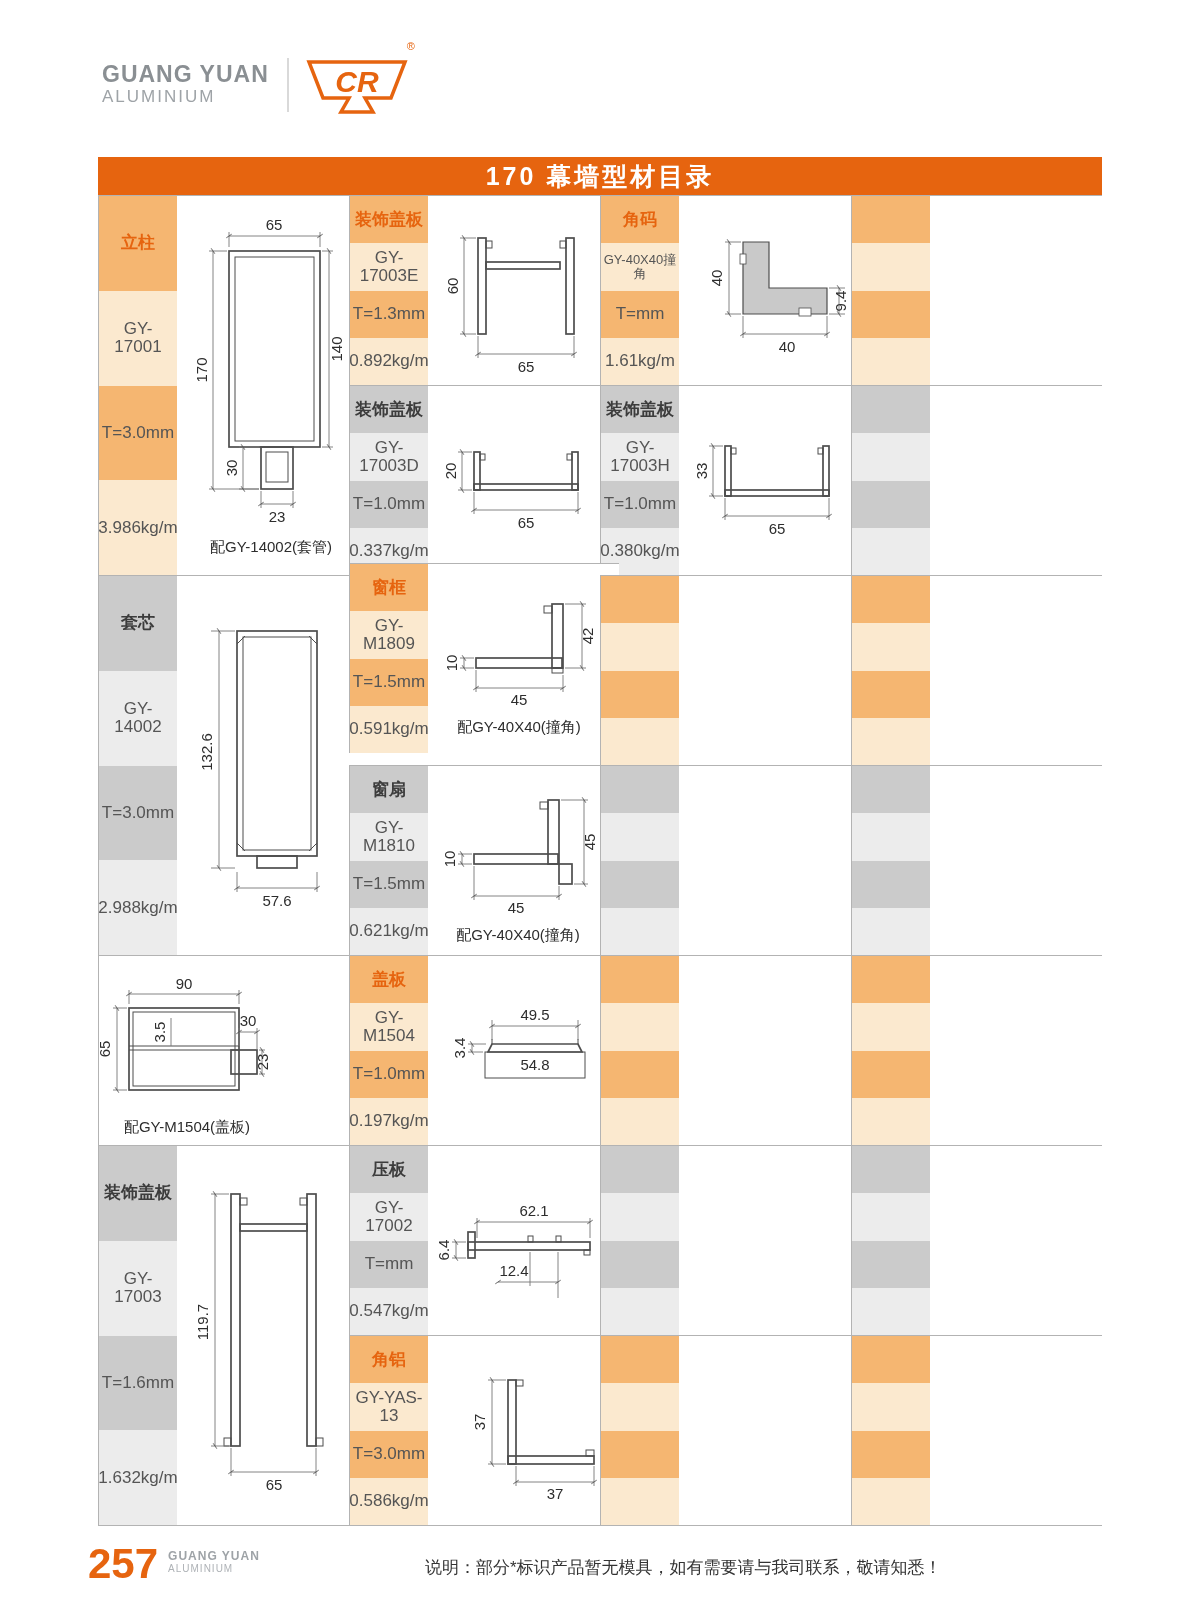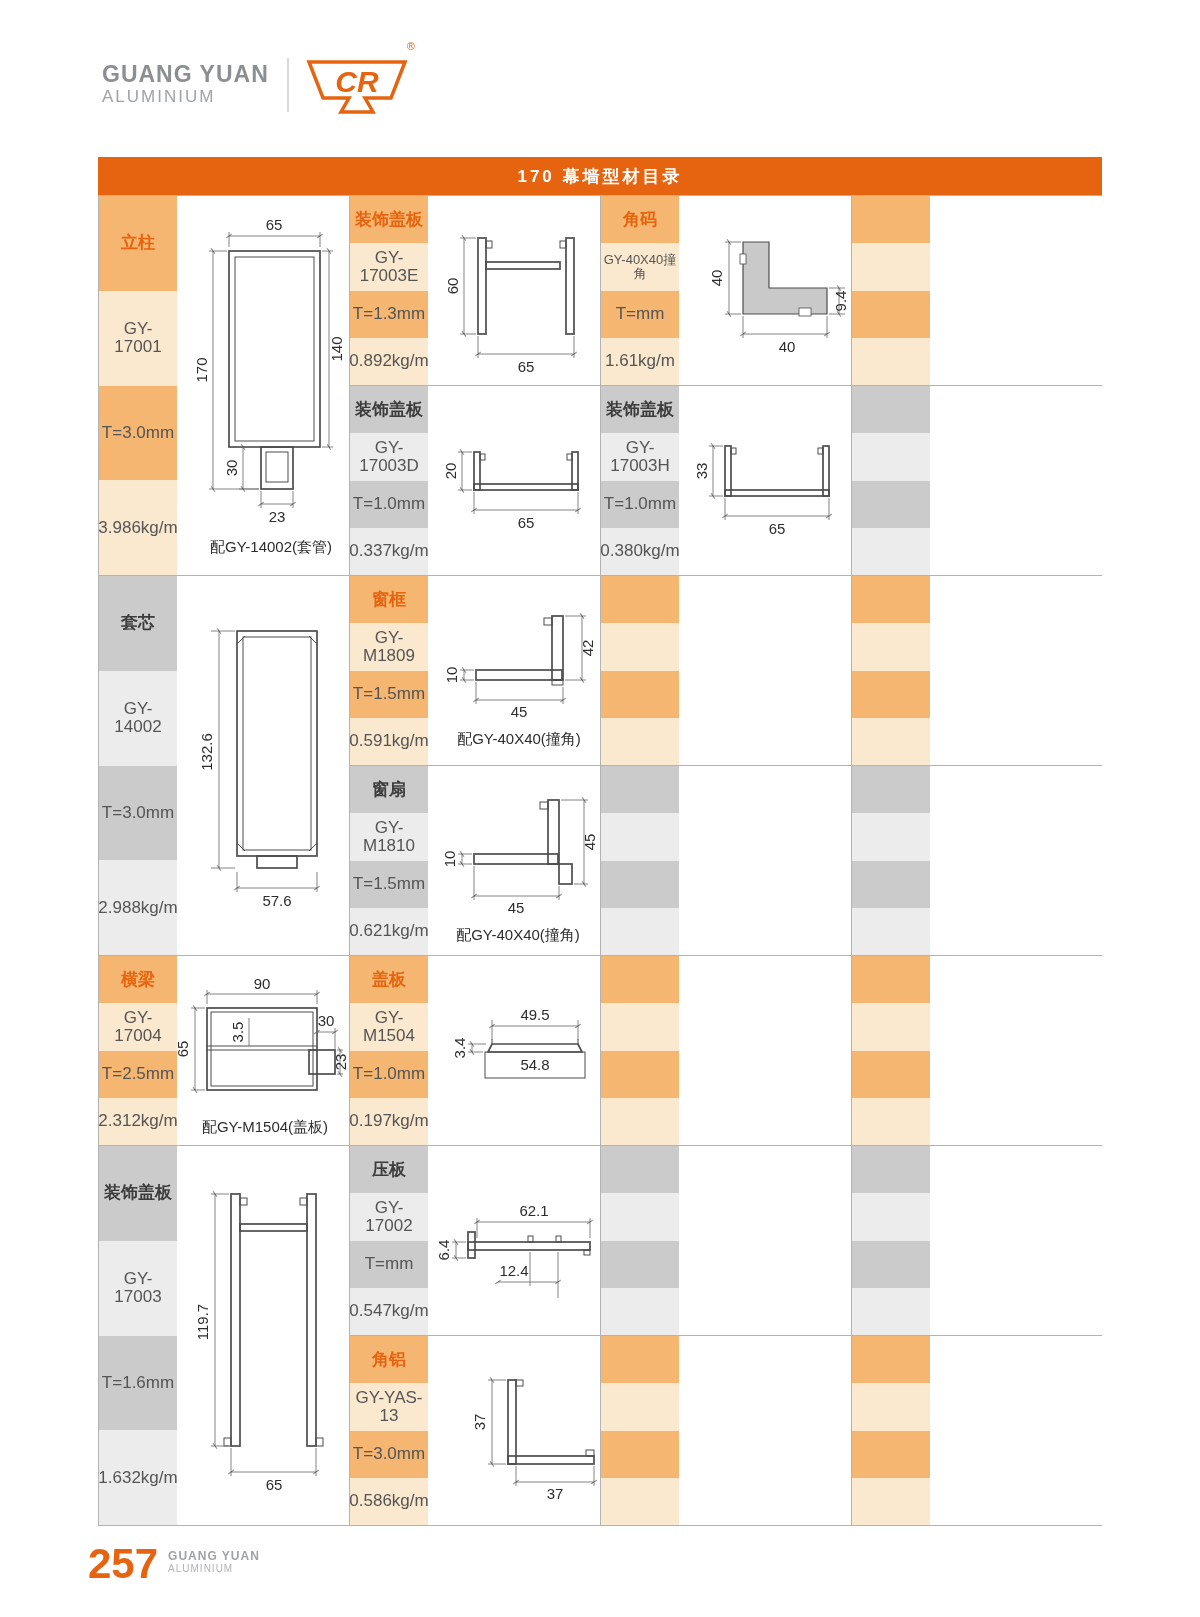--- a/index.html
+++ b/index.html
@@ -12,21 +12,21 @@
   .logo-en{margin-left:14px;display:flex;flex-direction:column;justify-content:center;}
   .logo-en .l1{font-size:23px;font-weight:bold;color:#8a8f93;letter-spacing:1px;line-height:1.1;}
   .logo-en .l2{font-size:17px;color:#9ea3a7;letter-spacing:2px;line-height:1.2;}
   .logo-div{width:2px;height:54px;background:#d9d9d9;margin:0 16px 0 18px;}
   .cr-logo{position:relative;}
   .cr-reg{position:absolute;right:-6px;top:-8px;font-size:11px;color:#E6640F;}
 
   
   .table{position:absolute;left:98px;top:157px;width:1004px;}
   .t-header{height:38px;background:#E6640F;color:#fff;display:flex;align-items:center;justify-content:center;
-            font-size:17px;font-weight:bold;letter-spacing:3px;}
+            font-size:25px;font-weight:bold;letter-spacing:3px;}
   .t-body{position:relative;height:1330px;border-right:1px solid #b3b3b3;border-bottom:1px solid #b3b3b3;}
 
   .cell{position:absolute;display:flex;box-sizing:border-box;
         border-top:1px solid #b3b3b3;border-left:1px solid #b3b3b3;background:#fff;}
   .strip{width:78px;display:flex;flex-direction:column;flex:none;}
   .strip>div{flex:1;display:flex;align-items:center;justify-content:center;text-align:center;
              font-size:17px;color:#555;line-height:1.05;padding:0 2px;overflow:hidden;}
   .strip.orange>div:nth-child(odd){background:#F5B671;}
   .strip.orange>div:nth-child(even){background:#FBE9CF;}
   .strip.gray>div:nth-child(odd){background:#CBCBCB;}
@@ -252,21 +252,21 @@
             <path class="dl" d="M58,55 H34 M58,292 H34"></path>
             <line class="dl" marker-start="url(#tk)" marker-end="url(#tk)" x1="42" y1="55" x2="42" y2="292"></line>
             <text class="dim" transform="rotate(-90 35 176)" x="35" y="176">132.6</text>
             <path class="dl" d="M60,296 V316 M140,296 V316"></path>
             <line class="dl" marker-start="url(#tk)" marker-end="url(#tk)" x1="60" y1="312" x2="140" y2="312"></line>
             <text class="dim" x="100" y="330">57.6</text>
           </svg>
         </div>
       </div>
 
-      <div class="cell" style="left:251px;top:380px;width:270px;height:190px">
+      <div class="cell" style="left:251px;top:368px;width:270px;height:190px">
         <div class="strip orange">
           <div>窗框</div>
           <div>GY-M1809</div>
           <div>T=1.5mm</div>
           <div>0.591kg/m</div>
         </div>
         <div class="draw">
           <svg width="173" height="190" viewBox="0 0 173 190">
             <rect class="prof" x="48" y="94" width="86" height="10"></rect>
             <rect class="prof" x="124" y="40" width="11" height="64"></rect>
@@ -347,26 +347,20 @@
         <div class="strip gray">
           <div></div>
             <div></div>
           <div></div>
             <div></div>
         </div>
         <div class="draw"></div>
       </div>
 
       <div class="cell" style="left:0;top:760px;width:251px;height:190px">
-        <div class="strip orange">
-          <div>横梁</div>
-          <div>GY-17004</div>
-          <div>T=2.5mm</div>
-          <div>2.312kg/m</div>
-        </div>
         <div class="draw">
           <svg width="173" height="190" viewBox="0 0 173 190">
             <rect class="prof" x="30" y="52" width="110" height="82"></rect>
             <rect class="prof2" x="34" y="56" width="102" height="74"></rect>
             <path class="prof2" d="M30,90 H140 M30,94 H140"></path>
             <rect class="prof" x="132" y="94" width="26" height="24"></rect>
             <path class="dl" d="M30,48 V34 M140,48 V34"></path>
             <line class="dl" marker-start="url(#tk)" marker-end="url(#tk)" x1="30" y1="38" x2="140" y2="38"></line>
             <text class="dim" x="85" y="33">90</text>
             <path class="dl" d="M72,62 V90"></path>
@@ -547,14 +541,15 @@
     </div>
   </div>
 
   <div class="footer">
     <div class="page-num">257</div>
     <div class="f-brand">
       <span class="b1">GUANG YUAN</span>
       <span class="b2">ALUMINIUM</span>
     </div>
   </div>
+  <div class="f-note">说明：部分*标识产品暂无模具，如有需要请与我司联系，敬请知悉！</div>
 
 </div>
 
 </body></html>

